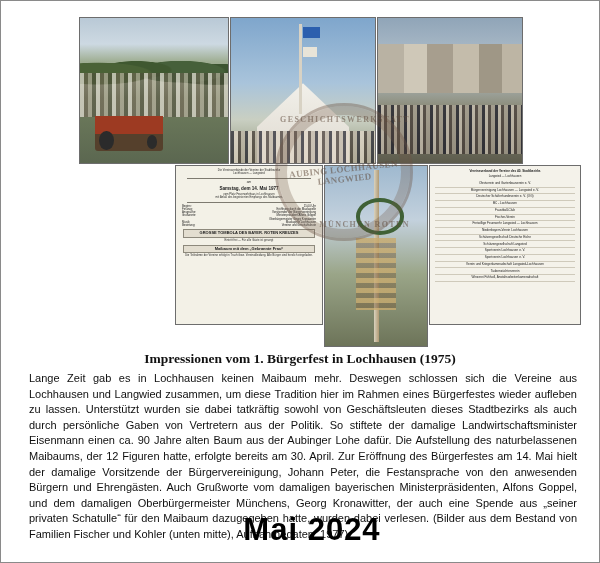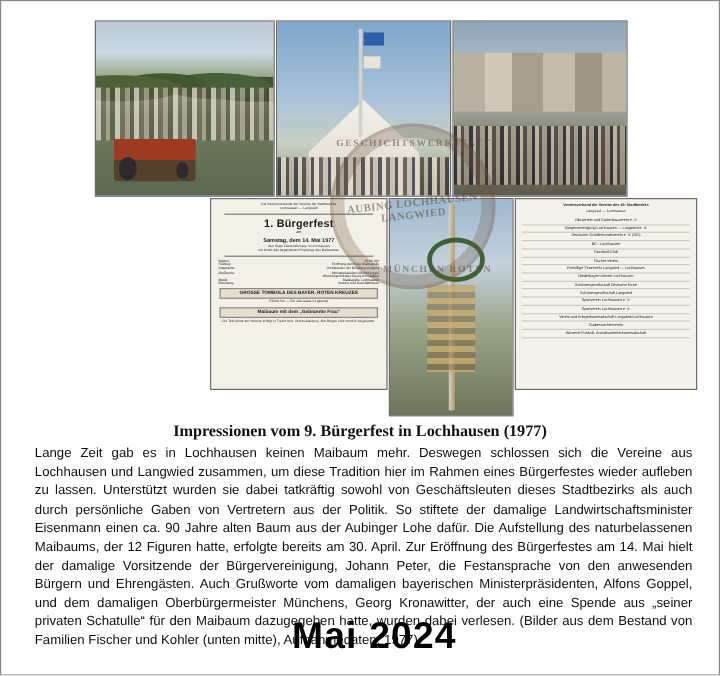--- a/index.html
+++ b/index.html
@@ -263,21 +263,20 @@
     <div class="ph ph-tr">
       <div class="rowhouse"></div>
       <div class="procession"></div>
     </div>
 
     <div class="ph ph-bl">
       <div class="doc">
         <div class="t1">Die Vereinsverbände der Vereine der Stadtbezirke</div>
         <div class="t1">Lochhausen — Langwied</div>
         <div class="hr"></div>
-        <div class="big">1. Bürgerfest</div>
         <div class="t2">am</div>
         <div class="mid">Samstag, dem 14. Mai 1977</div>
         <div class="t1">vom Platz Feuerwehrhaus in Lochhausen</div>
         <div class="t1">mit Anlaß des begeisterten Empfangs des Maibaumes</div>
         <div class="hr"></div>
         <div class="rowline">
           <span>Beginn:</span>
           <span>15.00 Uhr</span>
         </div>
         <div class="rowline">
@@ -340,19 +339,19 @@
     </div>
 
     <div class="stamp">
       <div class="arc-top">GESCHICHTSWERKSTATT</div>
       <div class="ctr">AUBING LOCHHAUSEN LANGWIED</div>
       <div class="arc-bottom">MÜNCHEN ROTEN</div>
     </div>
 
   </div>
 
-  <div class="caption">Impressionen vom 9. Bürgerfest in Lochhausen (1977)</div>
+  <div class="caption">Impressionen vom 1. Bürgerfest in Lochhausen (1975)</div>
 
   <div class="body">Lange Zeit gab es in Lochhausen keinen Maibaum mehr. Deswegen schlossen sich die Vereine aus Lochhausen und Langwied zusammen, um diese Tradition hier im Rahmen eines Bürgerfestes wieder aufleben zu lassen. Unterstützt wurden sie dabei tatkräftig sowohl von Geschäftsleuten dieses Stadtbezirks als auch durch persönliche Gaben von Vertretern aus der Politik. So stiftete der damalige Landwirtschaftsminister Eisenmann einen ca. 90 Jahre alten Baum aus der Aubinger Lohe dafür. Die Aufstellung des naturbelassenen Maibaums, der 12 Figuren hatte, erfolgte bereits am 30. April. Zur Eröffnung des Bürgerfestes am 14. Mai hielt der damalige Vorsitzende der Bürgervereinigung, Johann Peter, die Festansprache von den anwesenden Bürgern und Ehrengästen. Auch Grußworte vom damaligen bayerischen Ministerpräsidenten, Alfons Goppel, und dem damaligen Oberbürgermeister Münchens, Georg Kronawitter, der auch eine Spende aus „seiner privaten Schatulle“ für den Maibaum dazugegeben hatte, wurden dabei verlesen. (Bilder aus dem Bestand von Familien Fischer und Kohler (unten mitte), Aufnahmedaten: 1977)</div>
 
   <div class="monthline">Mai 2024</div>
 
 </div>
 
 </body></html>

